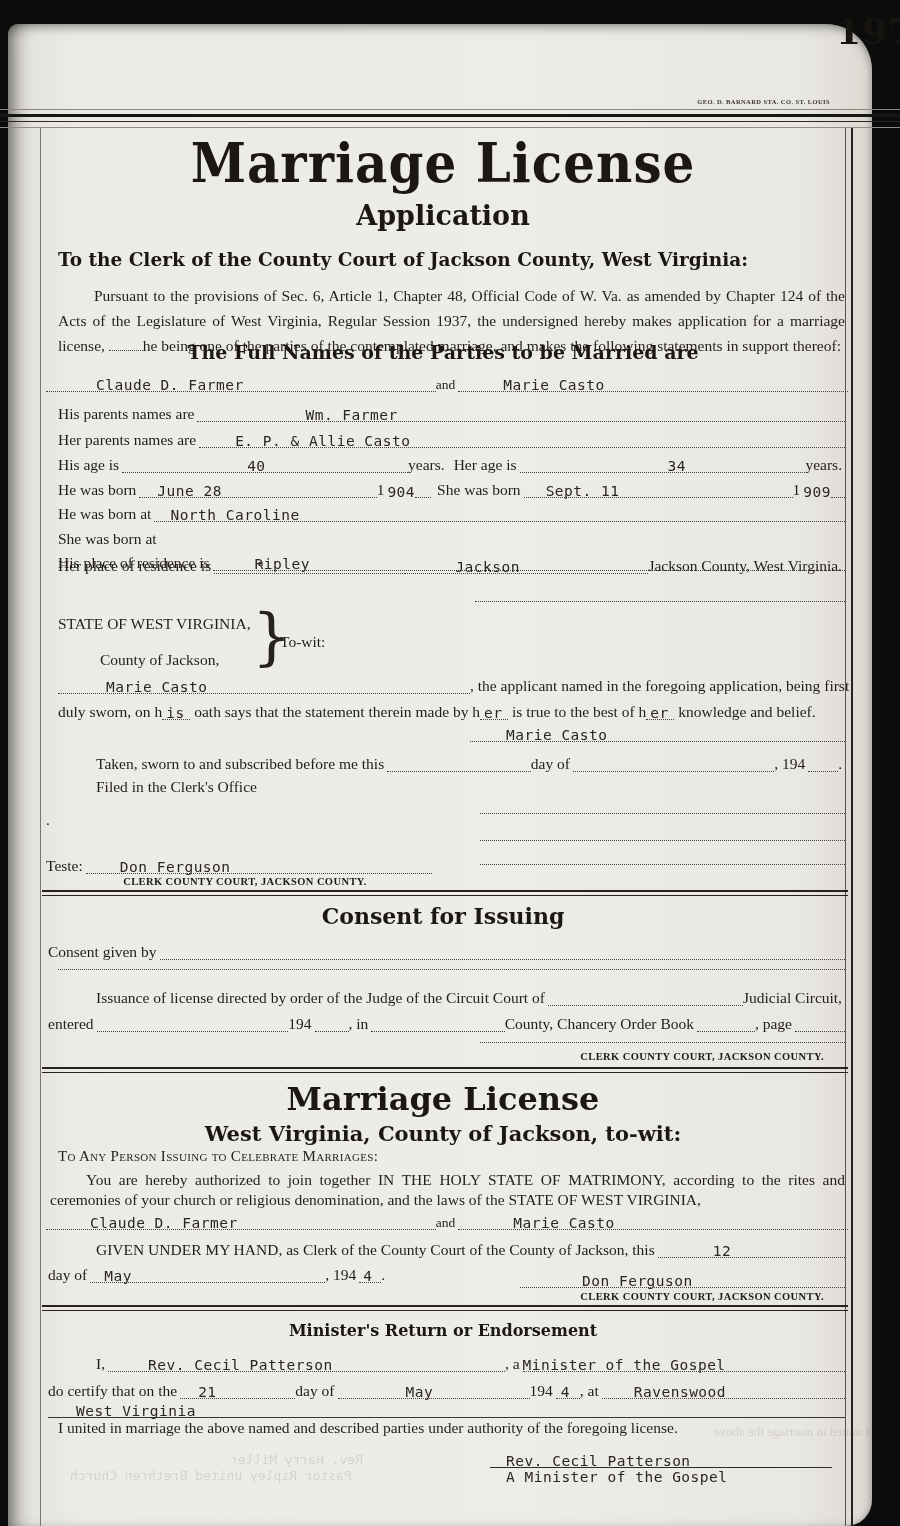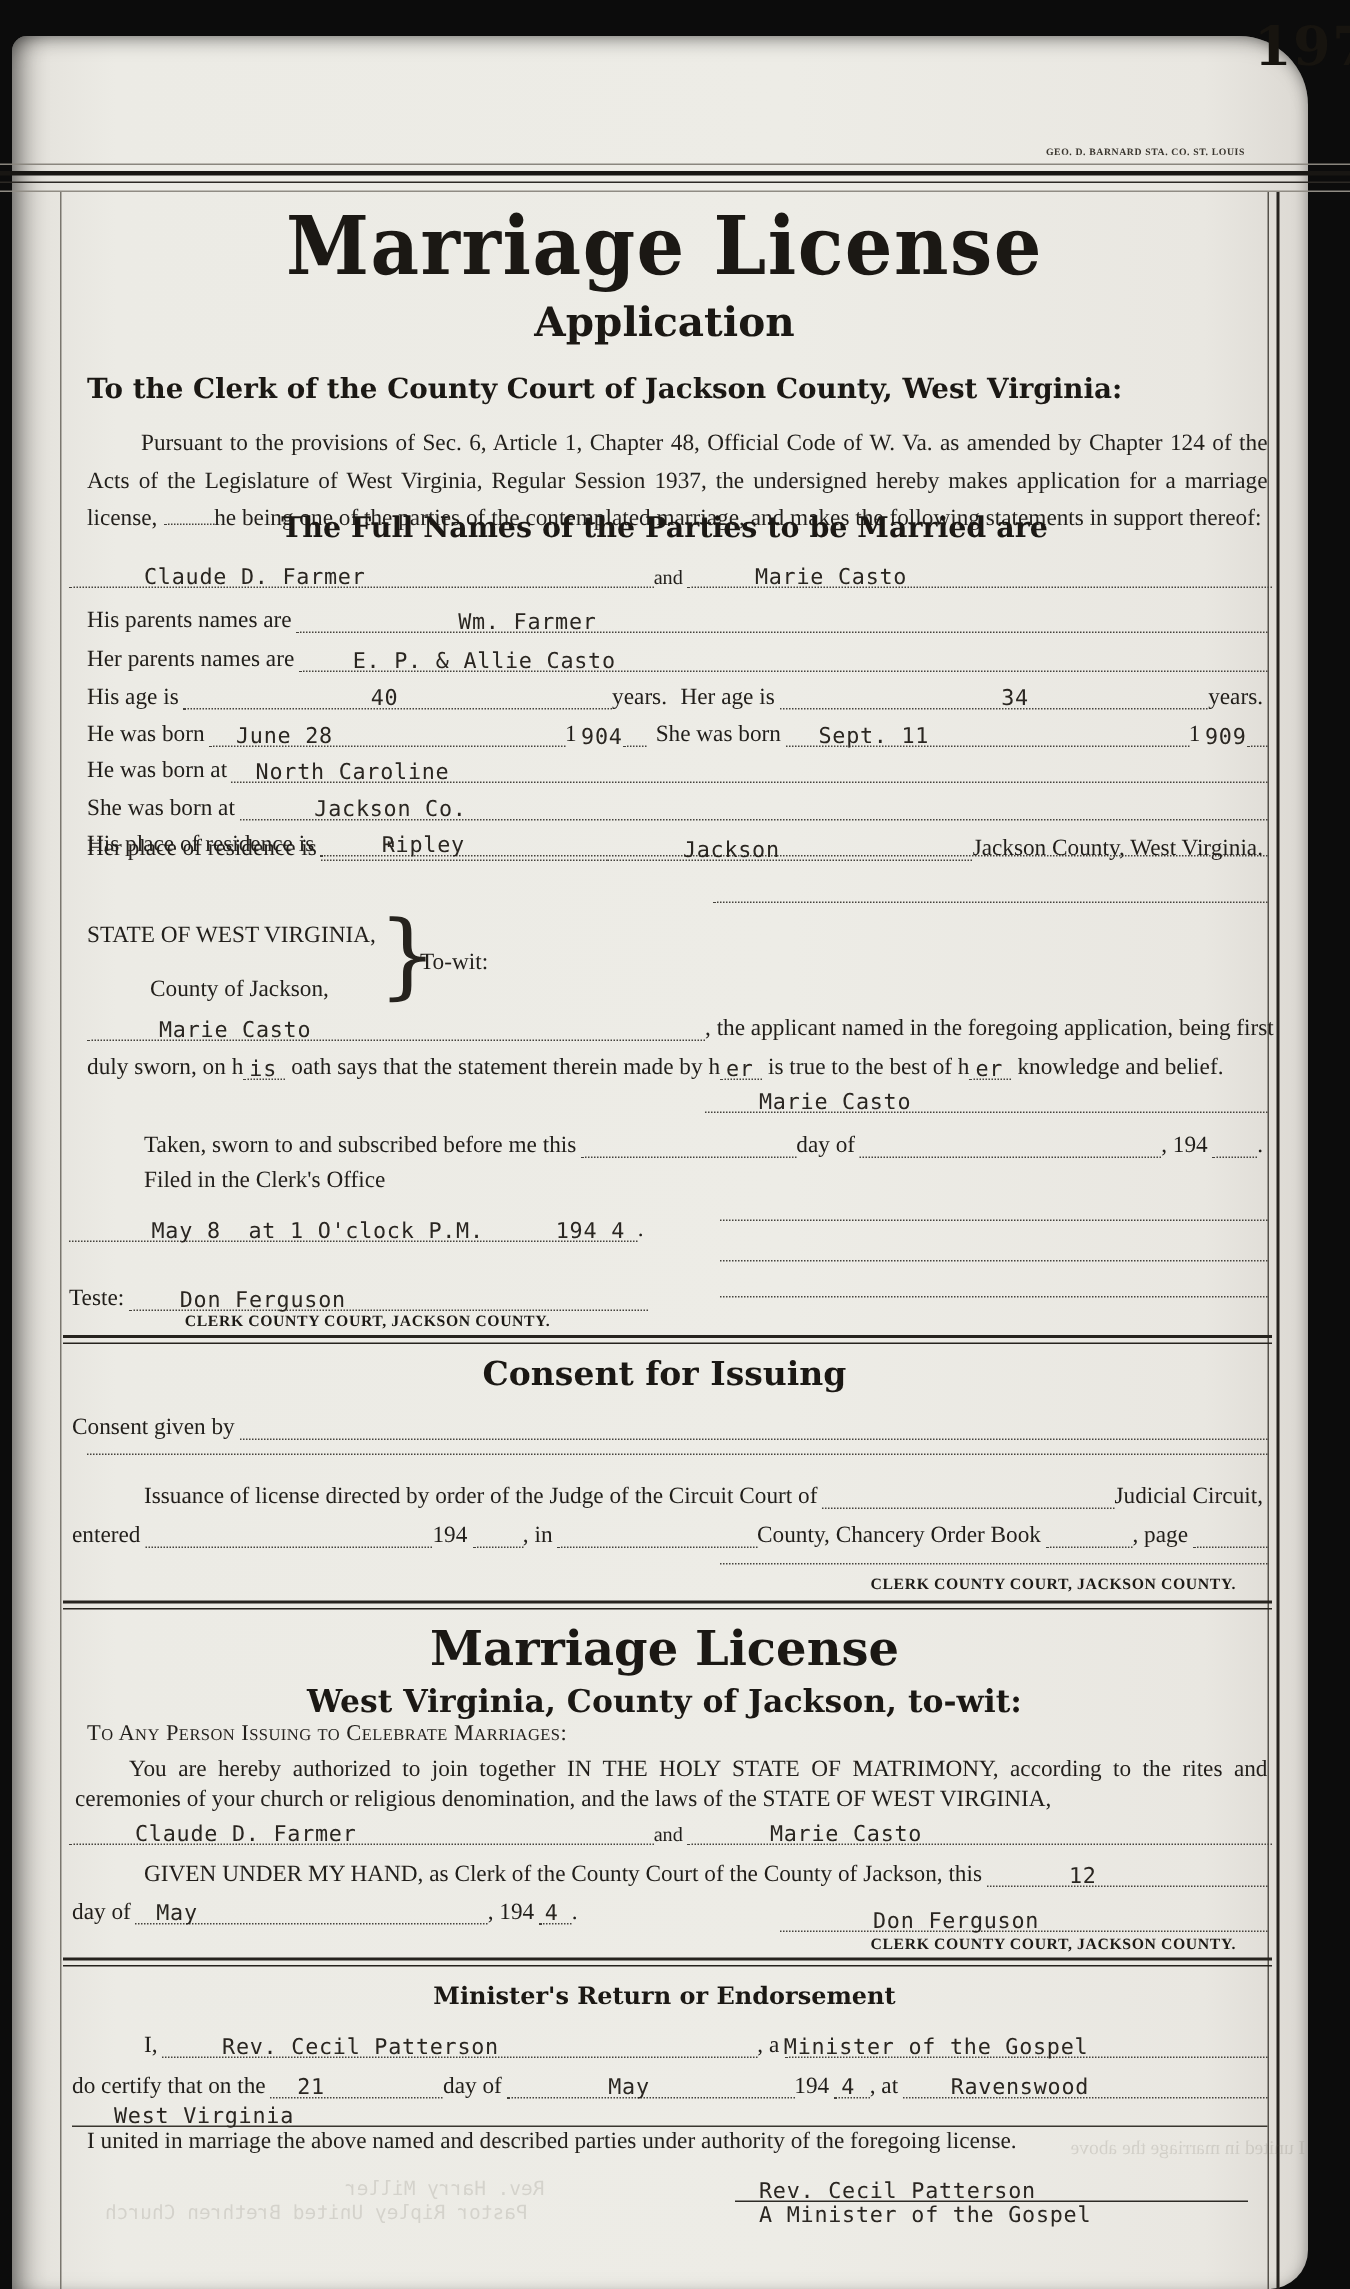--- a/index.html
+++ b/index.html
@@ -120,23 +120,20 @@
   <div class="fillw" style="width:14px;"></div>
 </div>
 <div class="row" style="top:500px;">
   <span class="lbl">He was born at</span>
   <div class="fill">
       <span class="typed" style="margin-left:16px;">North Caroline</span>
     </div>
 </div>
 <div class="row" style="top:525px;">
   <span class="lbl">She was born at</span>
-  <div class="fill">
-      <span class="typed" style="margin-left:50px;">Jackson Co.</span>
-    </div>
 </div>
 <div class="row" style="top:549px;">
   <span class="lbl">His place of residence is</span>
   <div class="fill">
       <span class="typed" style="margin-left:42px;">Ripley</span>
     </div>
 </div>
 <div class="row" style="top:552px;">
   <span class="lbl">Her place of residence is</span>
   <div class="fill" style="flex:1.1;">
@@ -184,24 +181,20 @@
   <span class="lbl" style="padding-left:38px;">Taken, sworn to and subscribed before me this</span>
   <div class="fill"></div>
   <span class="lbl">day of</span>
   <div class="fill" style="flex:1.4;"></div>
   <span class="lbl">, 194</span>
   <div class="fillw" style="width:30px;"></div>
   <span class="lbl">.</span>
 </div>
 <div class="abs" style="top:778px;left:96px;font-size:15.5px;">Filed in the Clerk's Office</div>
 <div class="row" style="top:806px;left:46px;width:386px;">
-  <div class="fill">
-      <span class="typed" style="margin-left:55px;">May 8  at 1 O'clock P.M.</span>
-      <span class="typed" style="margin-left:48px;">194 4</span>
-    </div>
   <span class="lbl">.</span>
 </div>
 <div class="abs rline" style="top:813px;"></div>
 <div class="abs rline" style="top:840px;"></div>
 <div class="row" style="top:852px;left:46px;width:386px;">
   <span class="lbl">Teste:</span>
   <div class="fill">
       <span class="typed" style="margin-left:34px;">Don Ferguson</span>
     </div>
 </div>

